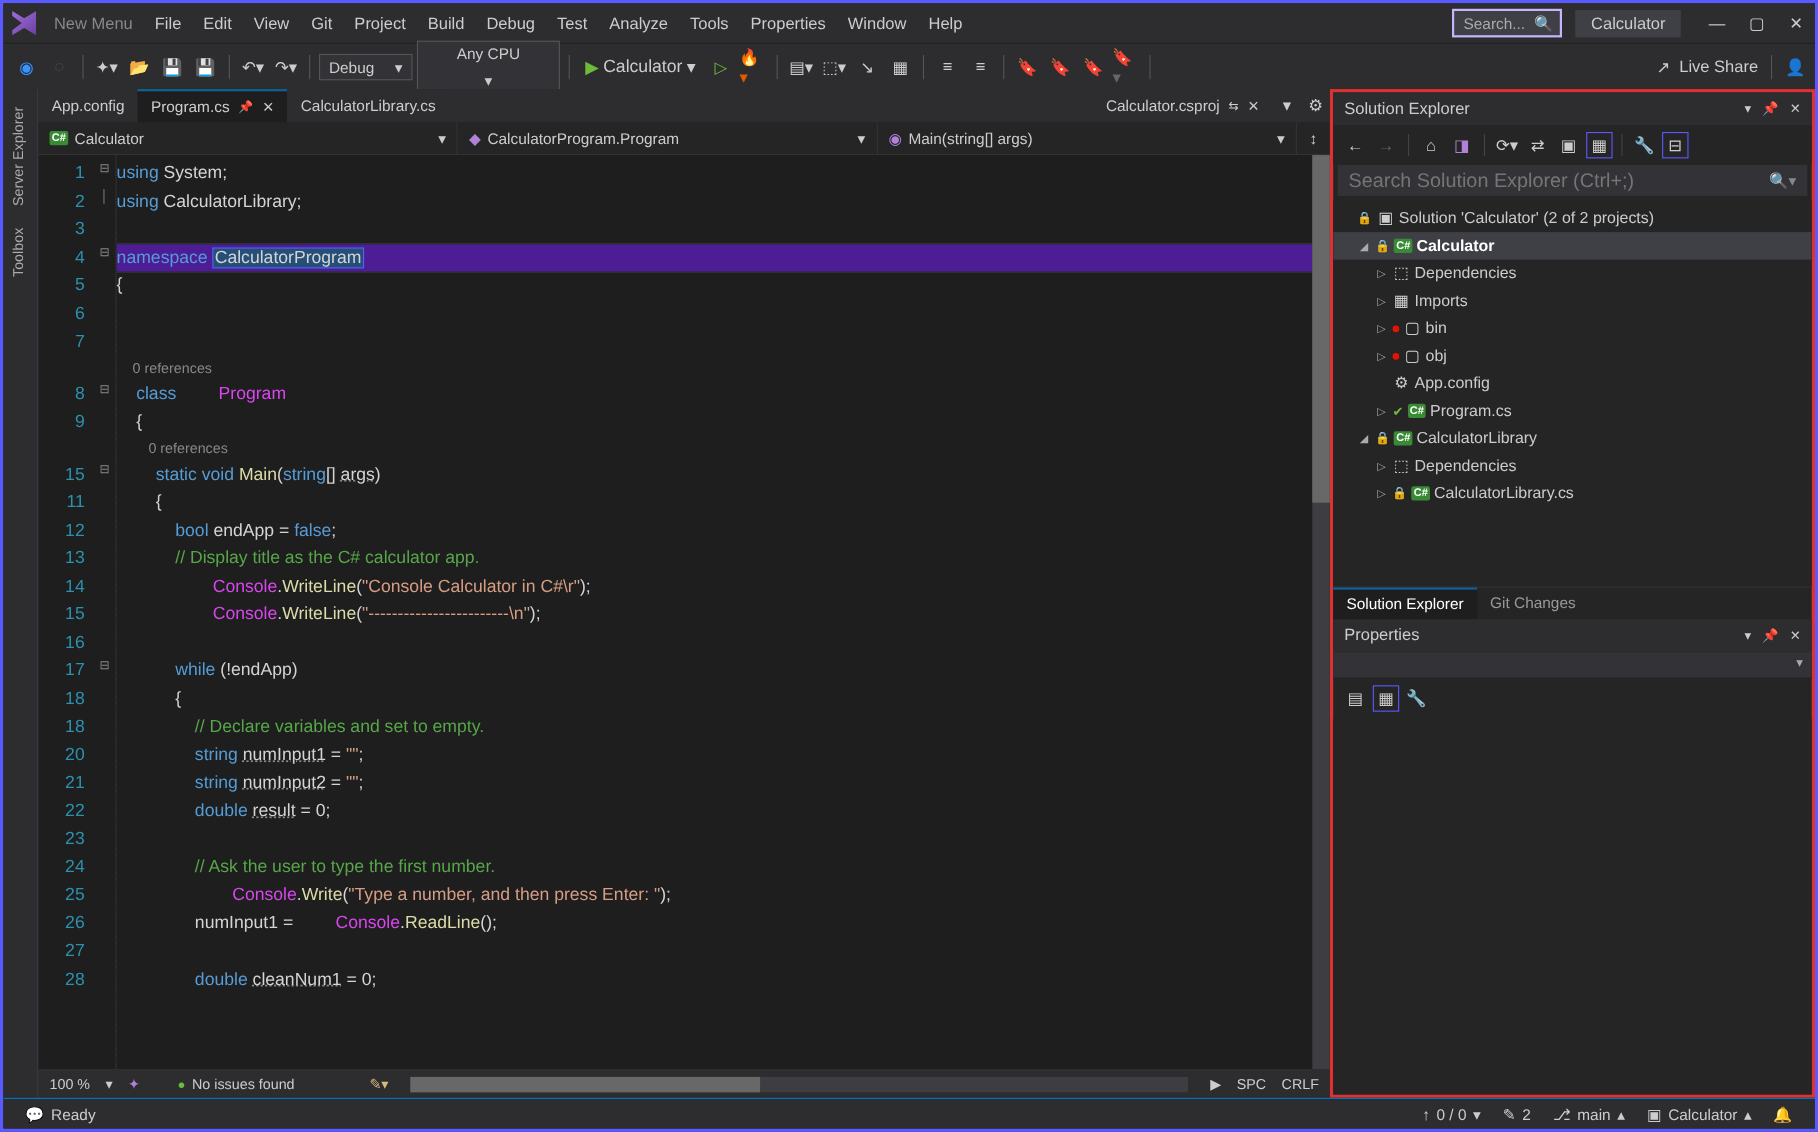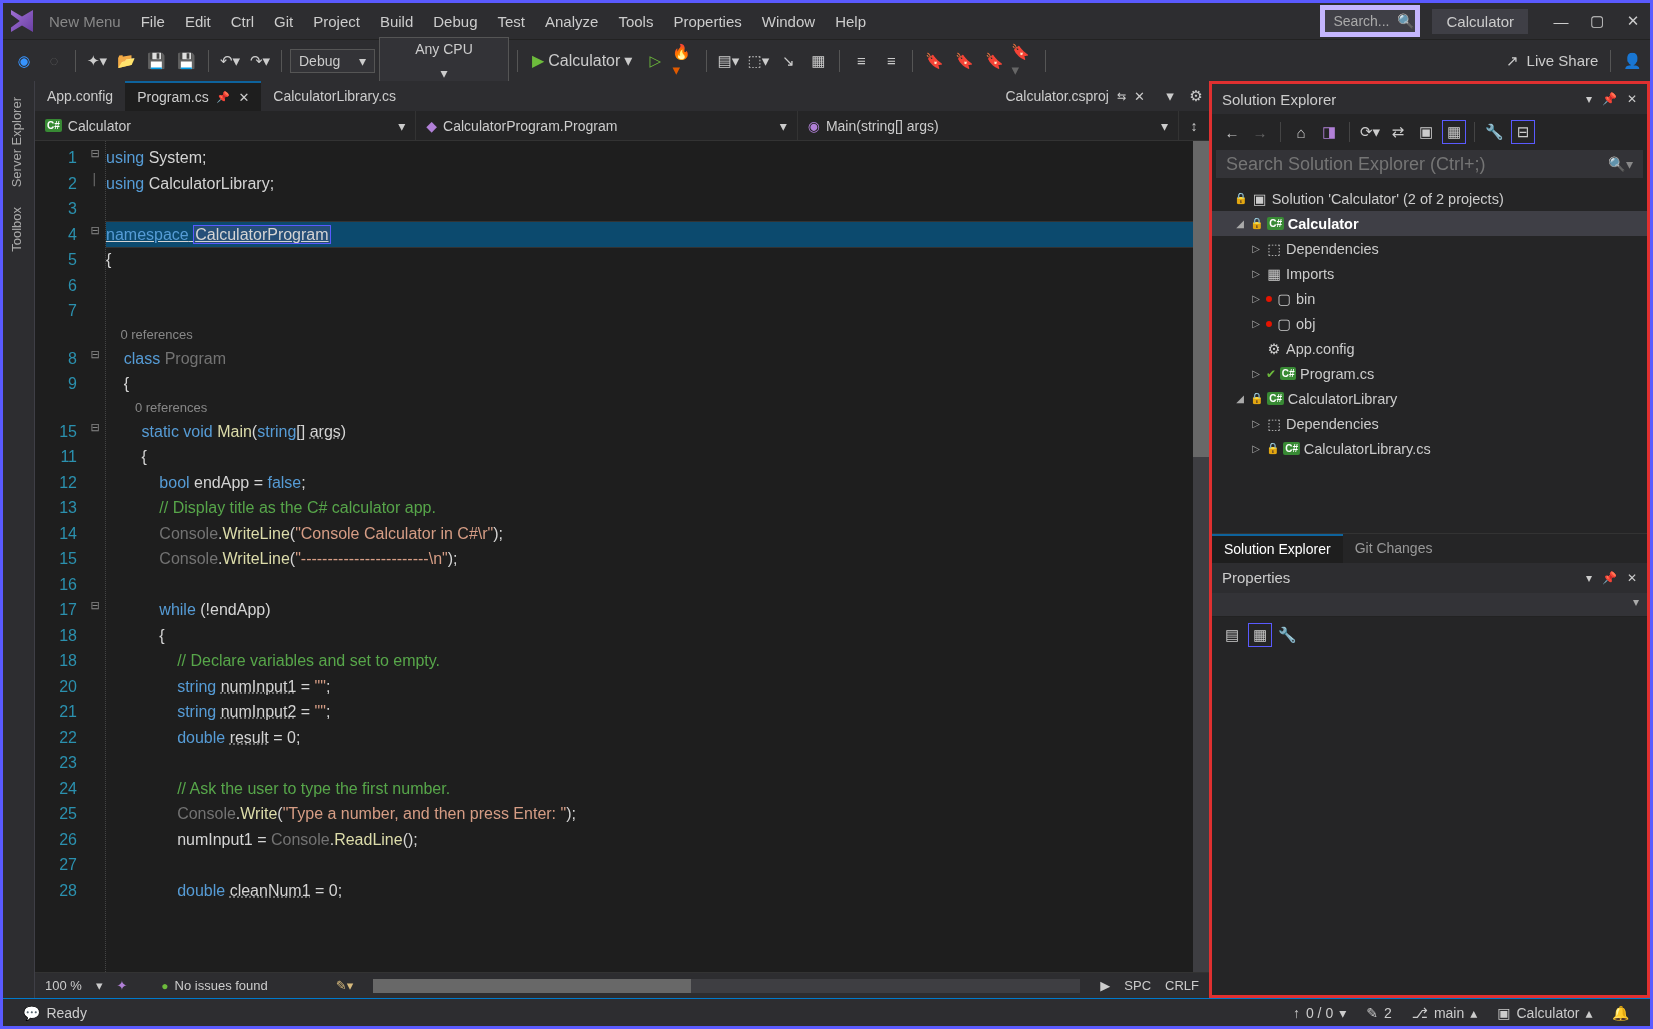--- a/index.html
+++ b/index.html
@@ -3,21 +3,21 @@
 <meta charset="utf-8">
 <style>
   * { margin: 0; padding: 0; box-sizing: border-box; font-family: 'Segoe UI', sans-serif; }
   body { background: #1e1e1e; color: #ccc; width: 1653px; height: 1029px; overflow: hidden; border: 3px solid #5a5aff; display: flex; flex-direction: column; }
 
   
   .title-bar { height: 36px; background: #2d2d30; display: flex; align-items: center; padding: 0 8px; gap: 6px; }
   .vs-logo { width: 22px; height: 22px; background: linear-gradient(135deg, #a070d6 0%, #6a3fa3 100%); clip-path: polygon(100% 0, 100% 100%, 50% 70%, 0 100%, 0 80%, 40% 50%, 0 20%, 0 0, 50% 30%); }
   .menu-item { padding: 4px 10px; color: #ccc; font-size: 15px; }
   .menu-item.greyed { color: #888; }
-  .title-search { background: #3f3f46; border: 5px solid #c4b5fd; color: #aaa; padding: 3px 8px; font-size: 14px; width: 100px; display:flex; align-items:center; gap:8px; margin-left:auto;}
+  .title-search { background: #3f3f46; border: 2px solid #c4b5fd; color: #aaa; padding: 3px 8px; font-size: 14px; width: 100px; display:flex; align-items:center; gap:8px; margin-left:auto;}
   .title-project { background: #3f3f46; padding: 4px 14px; font-size: 15px; margin-left: 6px; }
   .win-controls { display: flex; gap: 18px; margin-left: 18px; }
   .win-btn { width: 18px; height: 18px; color: #ccc; display:flex; align-items:center; justify-content:center; font-size:15px;}
 
   
   .toolbar { height: 42px; background: #2d2d30; display: flex; align-items: center; padding: 0 8px; gap: 4px; border-top: 1px solid #222; }
   .tool-btn { width: 26px; height: 26px; display: flex; align-items: center; justify-content: center; color: #ccc; font-size: 15px; }
   .tool-divider { width: 1px; height: 22px; background: #555; margin: 0 4px; }
   .combo { background: #333337; border: 1px solid #555; padding: 3px 8px; font-size: 14px; display: flex; align-items: center; gap: 8px; min-width: 85px; justify-content: space-between; }
   .combo.wide { min-width: 130px; flex-direction: column; }
@@ -47,27 +47,27 @@
 
   .code-area { flex: 1; display: flex; background: #1e1e1e; font-family: Consolas, monospace; font-size: 16px; overflow: hidden; position: relative; }
   .gutter { width: 50px; text-align: right; color: #2b91af; padding: 4px 8px 4px 4px; user-select: none; }
   .gutter-line { height: 25.5px; line-height: 25.5px; }
   .fold-col { width: 20px; color: #888; }
   .fold-mark { height: 25.5px; line-height: 25.5px; font-size: 11px; text-align: center; color: #888; }
   .code-col { flex: 1; padding: 4px 0; white-space: pre; overflow: hidden; border-left: 1px dotted #444; position: relative;}
   .code-line { height: 25.5px; line-height: 25.5px; color: #d4d4d4; }
   .code-line.ref { height: 22px; line-height: 22px; font-size: 13px; color: #888; font-family: 'Segoe UI', sans-serif;}
   .kw { color: #569cd6; }
-  .type { color: #737373; }
+  .type { color: #d946ef; margin-left: 34px; }
   .ident { color: #dcdcaa; }
   .str { color: #d69d85; }
   .comment { color: #57a64a; }
   .sel-box { background: #264f78; border: 1px solid #5a5aff; padding: 0 1px; }
   .bulb { position: absolute; left: -18px; top: 0; color: #dcdcaa; font-size: 14px; }
-  .cursor-line-hl { background: #0c4a6e; outline: 1px solid #333; text-decoration: underline; }
+  .cursor-line-hl { background: #4c1d95; outline: 1px solid #333; }
   .dotted-u { text-decoration: underline dotted #888; }
 
   .editor-footer { height: 26px; background: #2d2d30; display: flex; align-items: center; padding: 0 10px; gap: 14px; font-size: 13px; border-top: 1px solid #333;}
   .editor-footer .right { margin-left: auto; display: flex; gap: 14px; align-items: center; }
   .scrollbar-h { flex: 1; height: 14px; background: #3e3e42; margin: 0 6px; position: relative; }
   .scrollbar-h::after { content:""; position:absolute; left:0; top:0; width:45%; height:100%; background:#686868; }
 
   
   .right-panels { width: 441px; display: flex; flex-direction: column; border: 3px solid #e03030; background: #252526; }
   .panel-header { height: 30px; background: #2d2d30; display: flex; align-items: center; padding: 0 10px; font-size: 15px; color: #ccc; }
@@ -116,21 +116,21 @@
 </style>
 </head>
 <body>
 
 <div class="title-bar">
   <div class="vs-logo"></div>
   <div id="menus" style="display:flex;">
       <div class="menu-item greyed">New Menu</div>
       <div class="menu-item">File</div>
       <div class="menu-item">Edit</div>
-      <div class="menu-item">Ctrl</div>
+      <div class="menu-item">View</div>
       <div class="menu-item">Git</div>
       <div class="menu-item">Project</div>
       <div class="menu-item">Build</div>
       <div class="menu-item">Debug</div>
       <div class="menu-item">Test</div>
       <div class="menu-item">Analyze</div>
       <div class="menu-item">Tools</div>
       <div class="menu-item">Properties</div>
       <div class="menu-item">Window</div>
       <div class="menu-item">Help</div>

